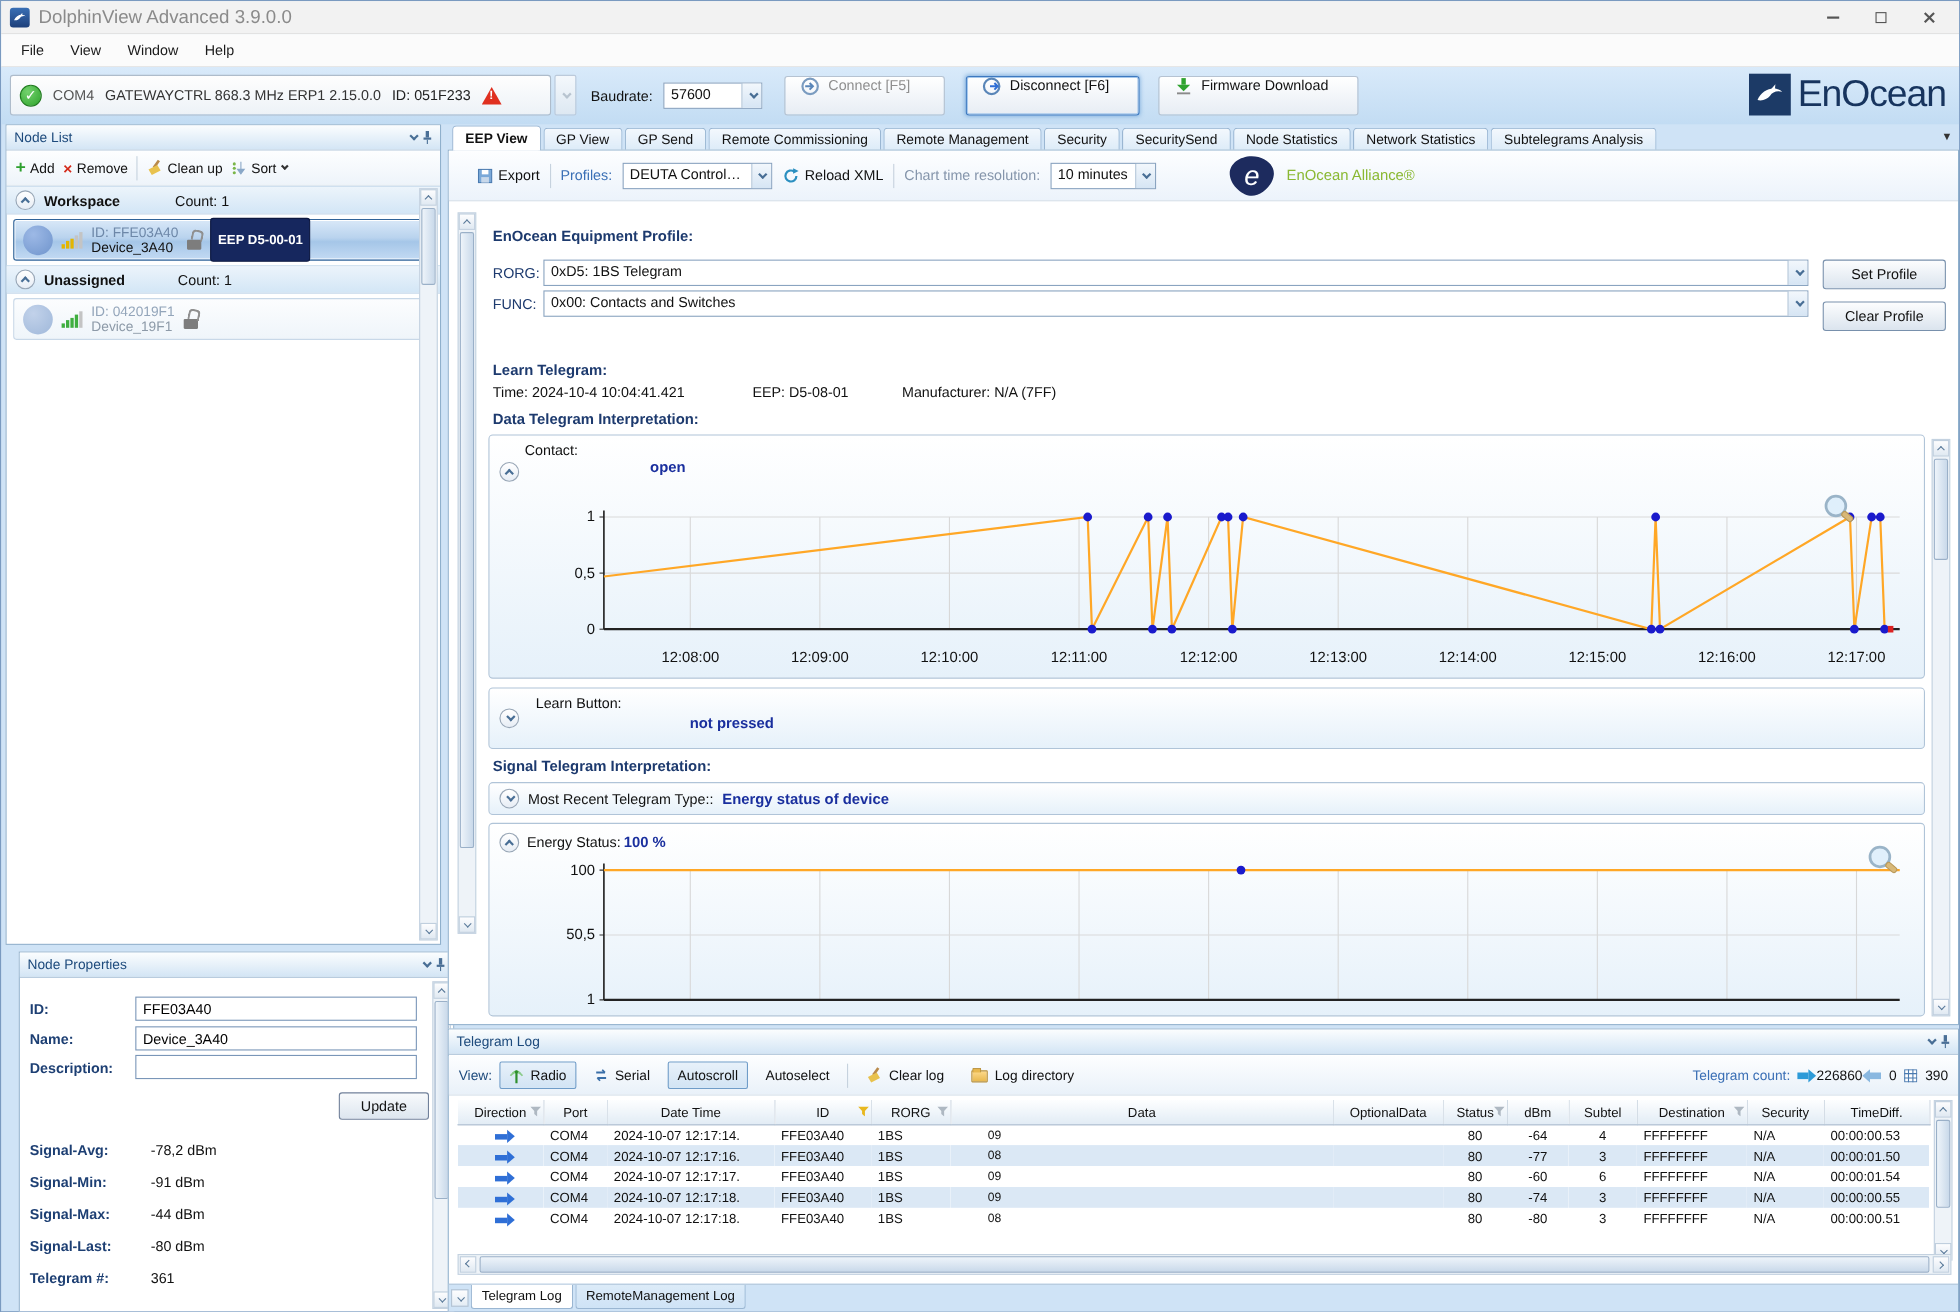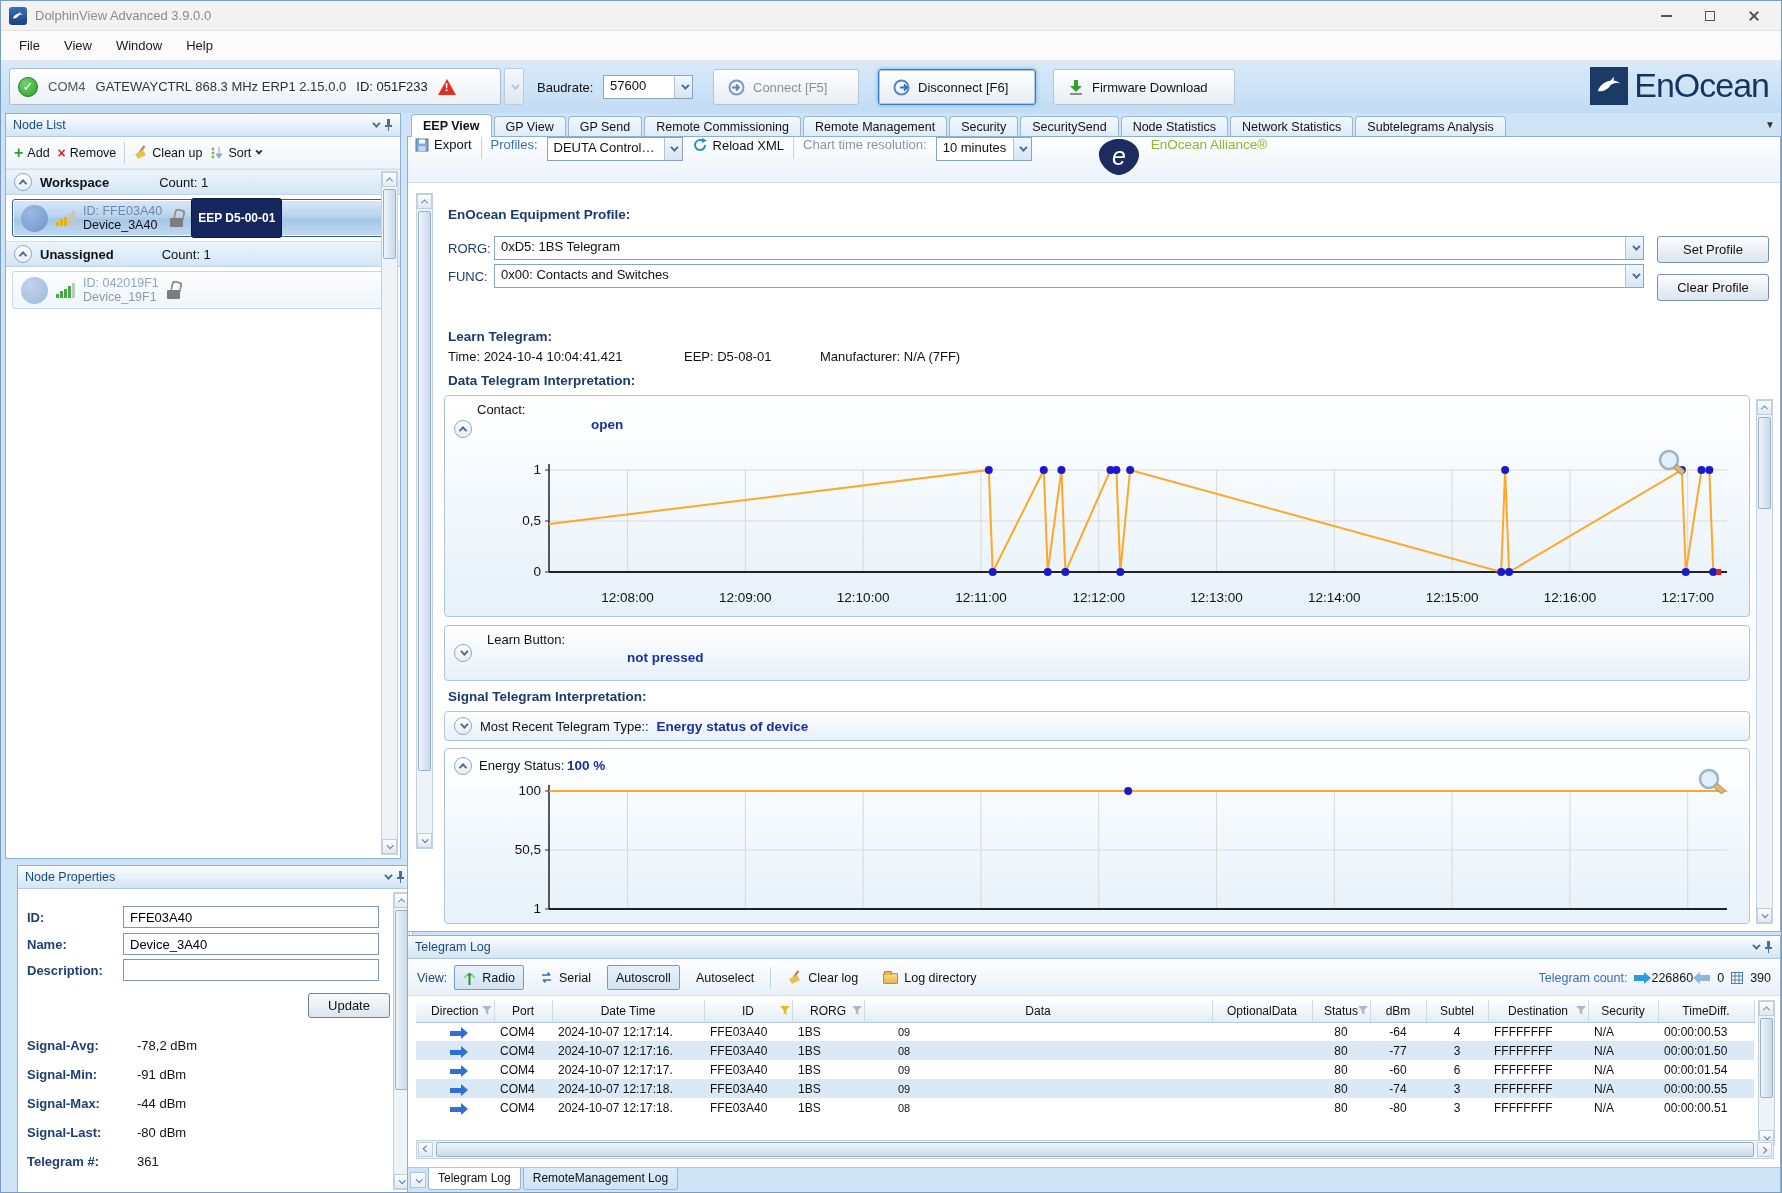--- a/index.html
+++ b/index.html
@@ -3,21 +3,21 @@
 <meta charset="utf-8">
 <style>
   html,body{margin:0;padding:0;background:#9ab4cc;font-family:"Liberation Sans","DejaVu Sans",sans-serif;}
   *{box-sizing:border-box;}
   .win{position:relative;width:1782px;height:1193px;background:#cfe3f6;border:1px solid #7a9ac0;overflow:hidden;font-size:13px;color:#111;}
   .abs{position:absolute;}
   .flex{display:flex;align-items:center;}
 
   
   .titlebar{position:absolute;left:0;top:0;width:100%;height:30px;background:#f2f2f2;display:flex;align-items:center;padding:0 8px;gap:8px;border-bottom:1px solid #e2e2e2;}
-  .titlebar .ttl{color:#8a8a8a;font-size:13px;}
+  .titlebar .ttl{color:#8a8a8a;font-size:17px;}
   .appicon{width:18px;height:18px;background:linear-gradient(#3a6fb5,#1d3f7a);border-radius:3px;display:flex;align-items:center;justify-content:center;}
   .wctrl{margin-left:auto;display:flex;gap:26px;padding-right:10px;}
   .wbtn{width:18px;height:18px;display:flex;align-items:center;justify-content:center;}
   .glyph-min{width:11px;height:2px;background:#555;}
   .glyph-max{width:10px;height:10px;border:1.5px solid #555;}
   .glyph-x{position:relative;width:12px;height:12px;}
   .glyph-x::before,.glyph-x::after{content:"";position:absolute;left:5px;top:0;width:2px;height:12px;background:#555;}
   .glyph-x::before{transform:rotate(45deg);} .glyph-x::after{transform:rotate(-45deg);}
 
   
@@ -27,21 +27,21 @@
   
   .toolbar{position:absolute;left:0;top:60px;width:100%;height:52px;background:linear-gradient(#d9eafa,#c2dcf3);}
   .chip{position:absolute;left:8px;top:7px;width:492px;height:37px;background:linear-gradient(#fefefe,#edf2f7);border:1px solid #aebccb;border-radius:3px;display:flex;align-items:center;gap:10px;padding:0 8px;}
   .gcheck{width:20px;height:20px;border-radius:50%;background:radial-gradient(circle at 35% 30%,#74d26e,#2da32b);border:1px solid #1f7a1e;color:#fff;font-size:13px;font-weight:bold;display:flex;align-items:center;justify-content:center;flex:0 0 auto;}
   .chip .port{color:#555;}
   .chip .gw{color:#333;}
   .chip .cid{color:#222;}
   .warn{width:0;height:0;border-left:9px solid transparent;border-right:9px solid transparent;border-bottom:16px solid #e03020;position:relative;flex:0 0 auto;}
   .warn::after{content:"!";position:absolute;left:-2px;top:2px;color:#fff;font-size:11px;font-weight:bold;}
   .minarrow{width:20px;height:37px;background:linear-gradient(#f4f8fc,#dde8f2);border:1px solid #bccadb;border-radius:2px;display:flex;align-items:center;justify-content:center;}
-  .tbtn{height:36px;background:linear-gradient(#ffffff,#e7edf4);border:1px solid #b6c3d2;border-radius:3px;display:flex;align-items:center;gap:8px;padding:0 14px;}
+  .tbtn{height:36px;background:linear-gradient(#ffffff,#e7edf4);border:1px solid #b6c3d2;border-radius:3px;display:flex;gap:8px;padding:0 14px;}
   .tbtn.disabled{color:#8f8f8f;}
   .tbtn.hot{border:1px solid #3d79c0;box-shadow:inset 0 0 0 1px #a8c9ec,0 0 4px rgba(90,150,210,.7);}
   .combo{border:1px solid #8aa4c0;background:#fff;height:24px;display:flex;align-items:stretch;}
   .combo .val{flex:1;padding:2px 6px;white-space:nowrap;overflow:hidden;text-overflow:ellipsis;}
   .combo .arr{width:18px;background:linear-gradient(#f2f7fc,#d6e5f4);border-left:1px solid #b0c4d8;display:flex;align-items:center;justify-content:center;}
   .chv{display:inline-block;width:6px;height:6px;border-right:2px solid #486e95;border-bottom:2px solid #486e95;}
   .chv.dn{transform:rotate(45deg) translateY(-2px);}
   .chv.up{transform:rotate(-135deg) translate(-1px,-1px);}
   .brand{position:absolute;right:12px;top:5px;display:flex;align-items:center;gap:6px;}
   .brand .sq{width:38px;height:38px;background:#1c3a66;display:flex;align-items:center;justify-content:center;}
@@ -93,21 +93,21 @@
   .statval{color:#111;font-size:13px;}
   .npbtn{position:absolute;width:82px;height:25px;background:linear-gradient(#f8fafc,#dde6ef);border:1px solid #70809a;border-radius:3px;display:flex;align-items:center;justify-content:center;font-size:13px;}
 
   
   .tabstrip{position:absolute;left:410px;top:113px;width:1360px;height:23px;display:flex;align-items:flex-end;gap:2px;}
   .tab{height:21px;padding:0 11px;border:1px solid #9ab6d2;border-bottom:none;border-radius:4px 4px 0 0;background:linear-gradient(#f3f8fd,#dcebf8);display:flex;align-items:center;font-size:12.5px;white-space:nowrap;}
   .tab.active{background:#fff;font-weight:bold;height:23px;position:relative;z-index:3;}
 
   
   .eep{position:absolute;left:406px;top:135px;width:1374px;height:796px;background:#fff;border:1px solid #8fb0cc;}
-  .subtb{position:absolute;left:0;top:0;width:100%;height:46px;background:linear-gradient(#fdfeff,#ecf3fb);border-bottom:1px solid #d5dfe9;display:flex;align-items:flex-start;gap:9px;padding:0 7px;}
+  .subtb{position:absolute;left:0;top:0;width:100%;height:46px;background:linear-gradient(#fdfeff,#ecf3fb);border-bottom:1px solid #d5dfe9;display:flex;align-items:center;gap:9px;padding:0 26px;}
   .lbl-blue{color:#3a6fb5;} .lbl-gray{color:#8595ab;}
   .heading{position:absolute;font-weight:bold;color:#1d3a6e;font-size:13.5px;white-space:nowrap;}
   .eeprow{position:absolute;display:flex;align-items:center;}
   .eeplab{width:46px;color:#1d3a6e;font-size:13px;}
   .pbtn{position:absolute;width:112px;height:27px;background:linear-gradient(#fcfdfe,#dbe4ee);border:1px solid #7890ac;border-radius:3px;display:flex;align-items:center;justify-content:center;font-size:13px;}
   .chartpanel{position:absolute;border:1px solid #b0c4d8;border-radius:4px;background:linear-gradient(#ffffff,#e6f1fa);}
   .cp-val{font-weight:bold;color:#1a2f9e;font-size:13.5px;}
   svg text{font-family:"Liberation Sans","DejaVu Sans",sans-serif;}
 
   

